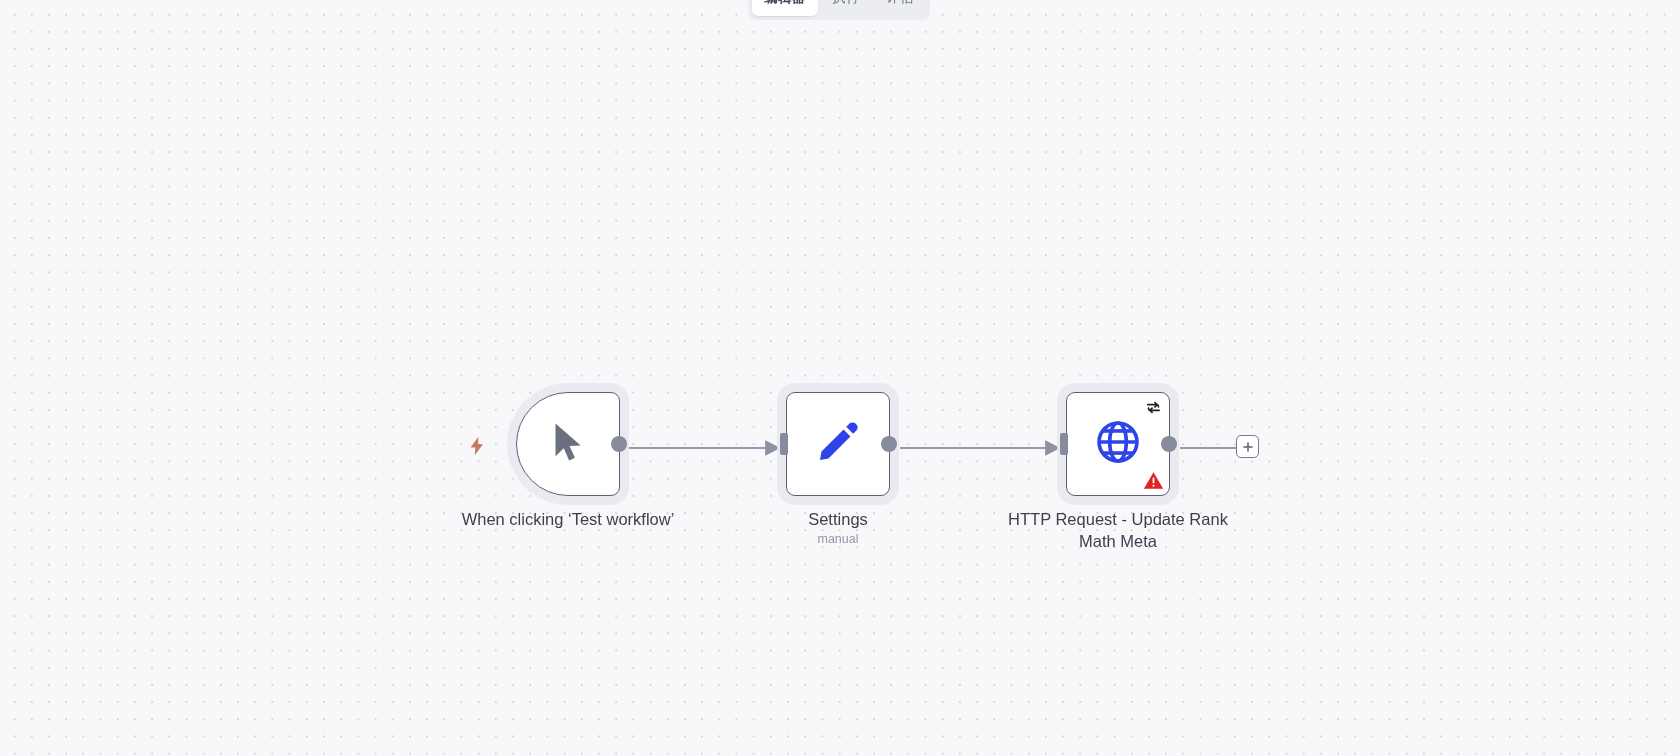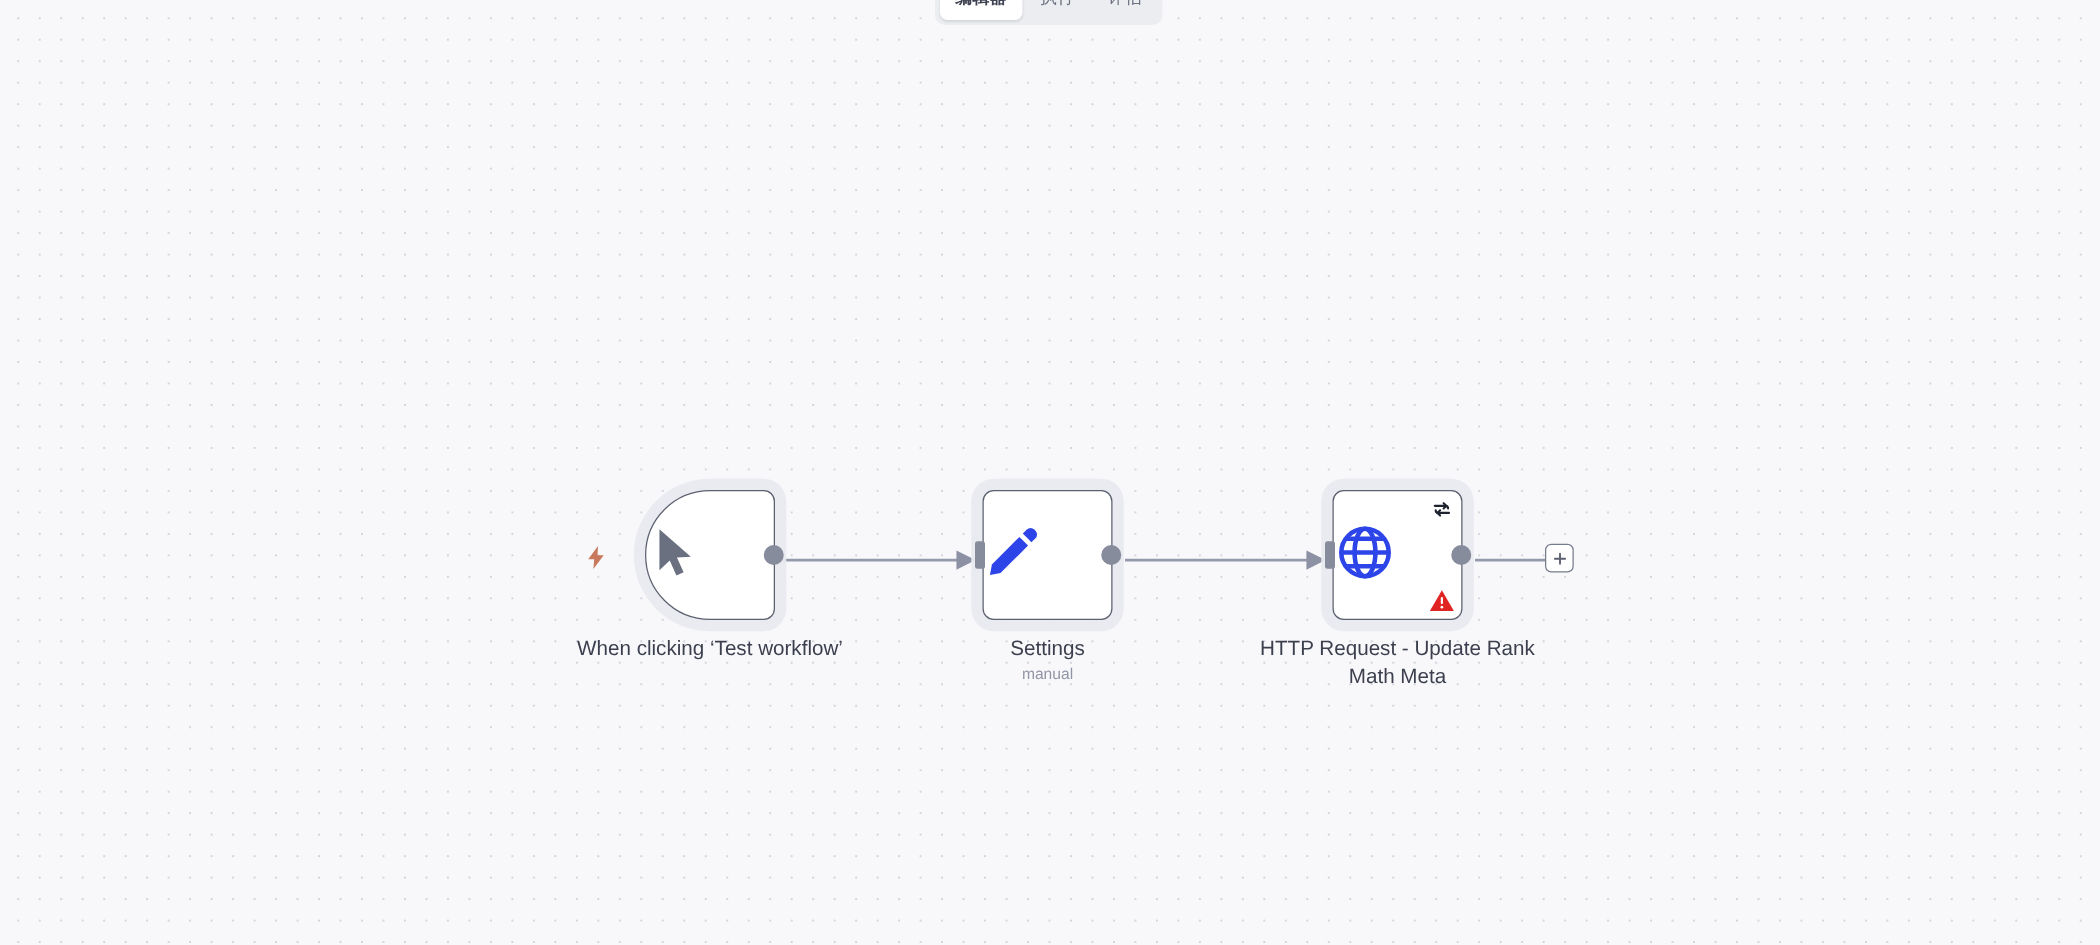--- a/index.html
+++ b/index.html
@@ -68,21 +68,21 @@
 
   .node {
     position: absolute;
     width: 104px;
     height: 104px;
     background: #ffffff;
     border: 1.6px solid #5c6170;
     border-radius: 9px;
     display: flex;
     align-items: center;
-    justify-content: flex-start;
+    justify-content: center;
     box-shadow: 0 0 0 9px rgba(233,234,240,.95);
     z-index: 10;
   }
   .node.trigger {
     border-top-left-radius: 52px;
     border-bottom-left-radius: 52px;
     border-radius: 52px 9px 9px 52px;
     box-shadow: 0 0 0 9px rgba(233,234,240,.95);
   }
 

